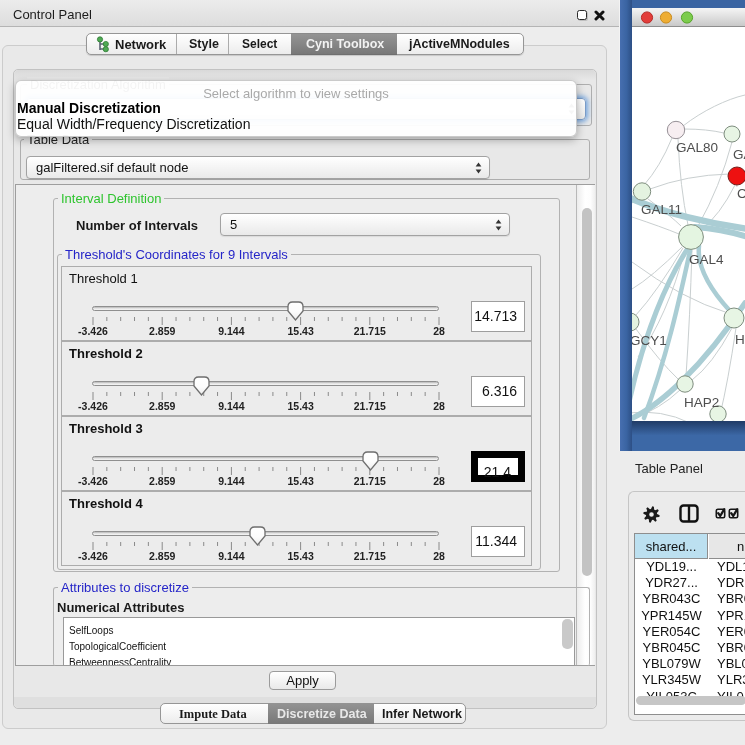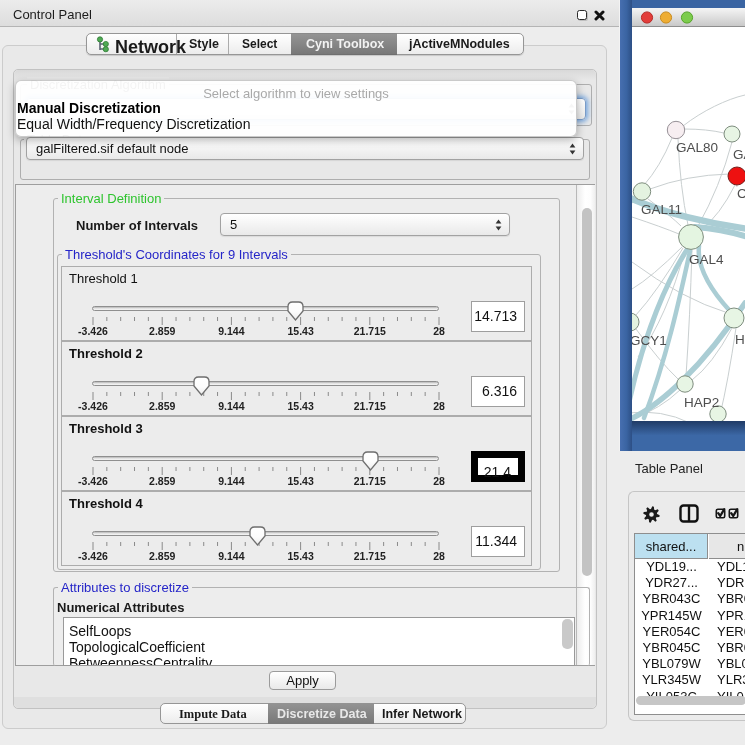--- a/index.html
+++ b/index.html
@@ -36,21 +36,21 @@
 <div class="abs" style="left:86px;top:33px;width:438px;height:22px;border:1px solid #969696;border-radius:5px;background:linear-gradient(#ffffff,#ececec);box-shadow:0 1px 1px rgba(0,0,0,0.15);"></div>
 <div class="abs" style="left:291px;top:33px;width:106px;height:22px;background:linear-gradient(#949494,#787878);border-top:1px solid #8a8a8a;border-bottom:1px solid #6f6f6f;"></div>
 <div class="abs" style="left:176px;top:34px;width:1px;height:20px;background:#ababab;"></div>
 <div class="abs" style="left:228px;top:34px;width:1px;height:20px;background:#ababab;"></div>
 <svg class="abs" style="left:96px;top:36px;" width="14" height="17" viewBox="0 0 14 17">
   <path d="M4 5 L4 14 M4 8 L9 8 M4 13 L9 13" stroke="#5a6472" stroke-width="1.6" fill="none"></path>
   <circle cx="4" cy="3.4" r="2.6" fill="#4faa54" stroke="#2e7a35" stroke-width="0.8"></circle>
   <circle cx="9.8" cy="8" r="2.6" fill="#4faa54" stroke="#2e7a35" stroke-width="0.8"></circle>
   <circle cx="9.8" cy="13.2" r="2.6" fill="#4faa54" stroke="#2e7a35" stroke-width="0.8"></circle>
 </svg>
-<div class="lbl" style="left:115px;top:37px;font-weight:bold;font-size:18px;">Network</div>
+<div class="lbl" style="left:115px;top:37px;font-weight:bold;font-size:13px;">Network</div>
 <div class="lbl" style="left:189px;top:37px;font-weight:bold;font-size:12.5px;">Style</div>
 <div class="lbl" style="left:242px;top:37px;font-weight:bold;font-size:12px;">Select</div>
 <div class="lbl" style="left:306px;top:37px;color:#f2f2f2;font-weight:bold;font-size:12.5px;">Cyni Toolbox</div>
 <div class="lbl" style="left:409px;top:37px;font-weight:bold;font-size:12.5px;">jActiveMNodules</div>
 
 <div class="grp" style="left:20px;top:84px;width:572px;height:42px;"></div>
 <div class="grplab" style="left:27px;top:77px;background:#e8e8e8;color:#222;">Discretization Algorithm</div>
 <div class="combo" style="left:26px;top:98px;width:560px;height:22px;border-color:#7a9cc8;box-shadow:0 0 5px 2px rgba(90,150,220,0.8);color:#9a9a9a;">
     <svg class="updn" style="right:10px;top:4px;" viewBox="0 0 9 14">
       <path d="M4.5 0 L8.2 5 H0.8 Z" fill="#555"></path>
@@ -58,21 +58,21 @@
     </svg>
   </div>
 
 <div class="abs" style="z-index:5;left:15px;top:80px;width:562px;height:57px;background:rgba(255,255,255,0.95);border:1px solid rgba(150,150,150,0.5);border-radius:6px;box-shadow:0 3px 8px rgba(0,0,0,0.3);"></div>
 <div class="abs" style="z-index:6;left:15px;top:86px;width:562px;text-align:center;font-size:13px;color:#a9a9a9;">Select algorithm to view settings</div>
 <div class="abs" style="z-index:6;left:17px;top:100px;font-size:14px;font-weight:bold;color:#000;">Manual Discretization</div>
 <div class="abs" style="z-index:6;left:17px;top:116px;font-size:14px;color:#111;">Equal Width/Frequency Discretization</div>
 
 <div class="grp" style="left:20px;top:139px;width:570px;height:41px;"></div>
 <div class="grplab" style="left:24px;top:132px;background:#e8e8e8;color:#222;">Table Data</div>
-<div class="combo" style="left:26px;top:137px;width:558px;">galFiltered.sif default node
+<div class="combo" style="left:26px;top:156px;width:464px;">galFiltered.sif default node
   <svg class="updn" viewBox="0 0 9 14">
       <path d="M4.5 0 L8.2 5 H0.8 Z" fill="#333"></path>
       <path d="M4.5 14 L8.2 9 H0.8 Z" fill="#333"></path>
     </svg>
 </div>
 
 <div class="abs" style="left:15px;top:184px;width:580px;height:482px;background:#ededed;border:1px solid #9e9e9e;"></div>
 <div class="abs" style="left:576px;top:185px;width:19px;height:480px;background:linear-gradient(90deg,#ececec,#ffffff 45%,#fdfdfd 75%,#efefef);border-left:1px solid #b8b8b8;"></div>
 <div class="abs" style="left:582px;top:208px;width:10px;height:368px;background:#c3c3c3;border-radius:5px;"></div>
 
@@ -283,21 +283,21 @@
         </linearGradient>
       </defs>
     </svg>
     <div style="position:absolute;left:409px;top:34px;width:54px;height:31px;background:#fff;border:1px solid #9e9e9e;font-size:14px;color:#111;text-align:right;line-height:29px;padding-right:7px;">11.344</div>
   </div>
 
 <div class="grp" style="left:53px;top:587px;width:537px;height:79px;border-color:#b2b2b2;border-bottom:none;"></div>
 <div class="grplab" style="left:58px;top:580px;background:#ededed;color:#2525c8;">Attributes to discretize</div>
 <div class="lbl" style="left:57px;top:600px;font-weight:bold;">Numerical Attributes</div>
 <div class="abs" style="left:63px;top:617px;width:512px;height:49px;background:#ffffff;border:1px solid #999;overflow:hidden;">
-  <div style="font-size:14px;color:#111;padding-left:5px;line-height:16px;padding-top:5px;">SelfLoops<br>TopologicalCoefficient<br>BetweennessCentrality</div>
+  <div style="font-size:10px;color:#111;padding-left:5px;line-height:16px;padding-top:5px;">SelfLoops<br>TopologicalCoefficient<br>BetweennessCentrality</div>
   <div class="abs" style="right:1px;top:1px;width:11px;height:30px;background:#c9c9c9;border-radius:5px;"></div>
 </div>
 
 <div class="abs" style="left:269px;top:671px;width:67px;height:19px;border:1px solid #9b9b9b;border-radius:4px;background:linear-gradient(#ffffff,#e9e9e9);font-size:13px;text-align:center;line-height:17px;color:#111;">Apply</div>
 
 <div class="abs" style="left:160px;top:703px;width:306px;height:21px;border:1px solid #969696;border-radius:5px;background:linear-gradient(#ffffff,#ececec);"></div>
 <div class="abs" style="left:268px;top:703px;width:106px;height:21px;background:linear-gradient(#949494,#787878);"></div>
 <div class="lbl" style="left:179px;top:707px;font-weight:bold;font-size:12.5px;font-family:Liberation Serif, serif;">Impute Data</div>
 <div class="lbl" style="left:277px;top:707px;color:#e8e8e8;font-weight:bold;font-size:12.5px;">Discretize Data</div>
 <div class="lbl" style="left:382px;top:707px;font-weight:bold;font-size:12.5px;">Infer Network</div>

